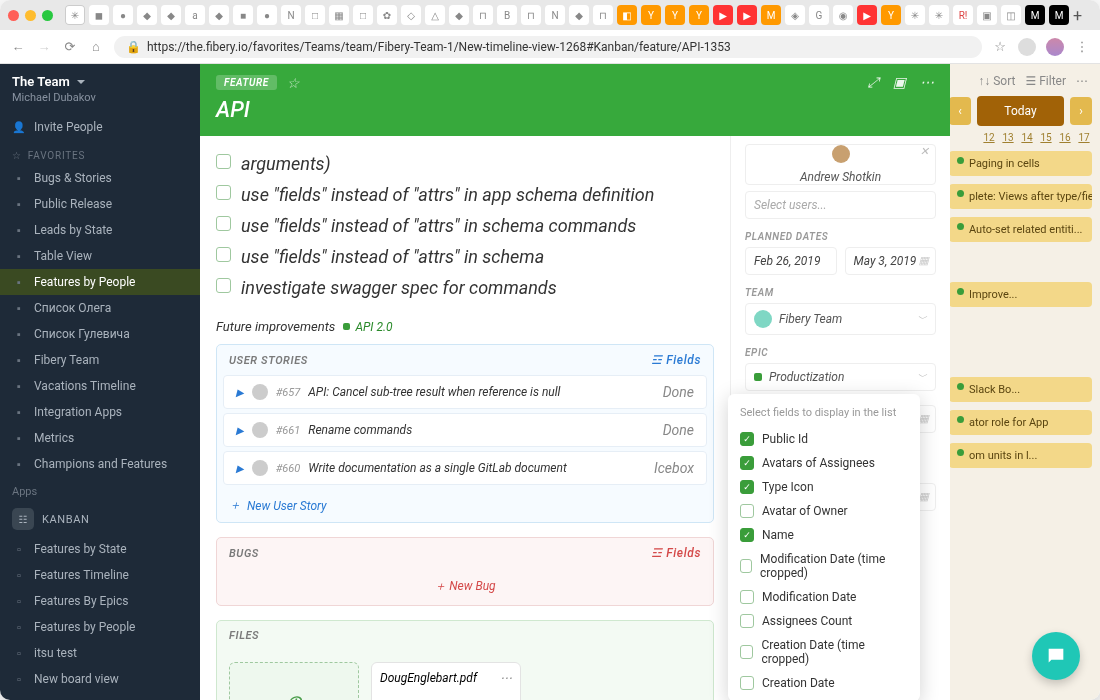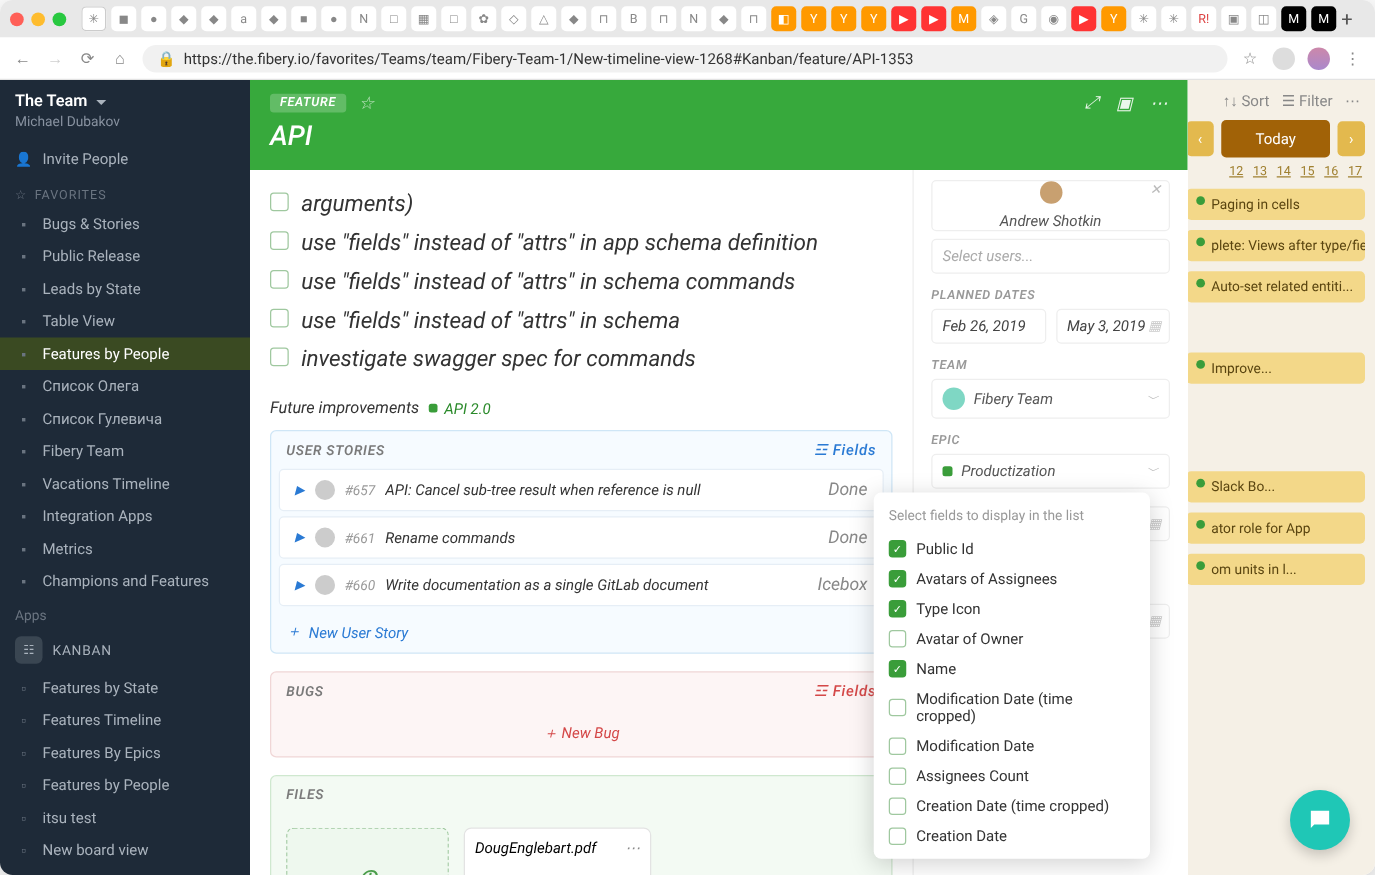--- a/index.html
+++ b/index.html
@@ -81,21 +81,21 @@
 .prop-label{font-size:10px;letter-spacing:0.6px;color:#999;margin:12px 0 5px;font-weight:600;}
 .user-chip{display:flex;align-items:center;gap:7px;border:1px solid #eee;border-radius:4px;padding:0 8px;background:#fff;font-size:12px;position:relative;flex-direction:column;}
 .user-chip .x{position:absolute;right:6px;color:#bbb;font-size:11px;}
 .sel-input{border:1px solid #eee;border-radius:4px;padding:6px 8px;font-size:12px;color:#aaa;background:#fff;}
 .date-row{display:flex;gap:8px;}
 .date-row .d{flex:1;border:1px solid #eee;border-radius:4px;padding:6px 8px;font-size:12px;color:#444;background:#fff;position:relative;}
 .cal{position:absolute;right:6px;top:6px;color:#ccc;font-size:11px;}
 .team-chip{display:flex;align-items:center;gap:7px;border:1px solid #eee;border-radius:4px;padding:6px 8px;background:#fff;font-size:12px;position:relative;}
 .team-chip .chevd{position:absolute;right:8px;color:#bbb;font-size:10px;}
 
-.dropdown{position:absolute;right:180px;top:330px;width:221px;background:#fff;border-radius:6px;box-shadow:0 4px 20px rgba(0,0,0,0.18);padding:8px 0 6px;font-size:12px;z-index:100;}
+.dropdown{position:absolute;right:180px;top:330px;width:192px;background:#fff;border-radius:6px;box-shadow:0 4px 20px rgba(0,0,0,0.18);padding:8px 0 6px;font-size:12px;z-index:100;}
 .dd-head{padding:4px 12px 8px;font-size:11px;color:#999;}
 .dd-item{display:flex;align-items:center;gap:8px;padding:5px 12px;color:#333;cursor:pointer;}
 .dd-chk{width:14px;height:14px;border:1.5px solid #9fc89f;border-radius:3px;display:flex;align-items:center;justify-content:center;font-size:9px;color:#fff;}
 .dd-chk.on{background:#3a9d3a;border-color:#3a9d3a;}
 
 .chat{position:absolute;right:20px;bottom:20px;width:48px;height:48px;border-radius:50%;background:#1fc7b6;display:flex;align-items:center;justify-content:center;color:#fff;box-shadow:0 4px 10px rgba(0,0,0,0.2);}
 .chat svg{width:22px;height:22px;fill:#fff;}
 </style>
 </head>
 <body>

